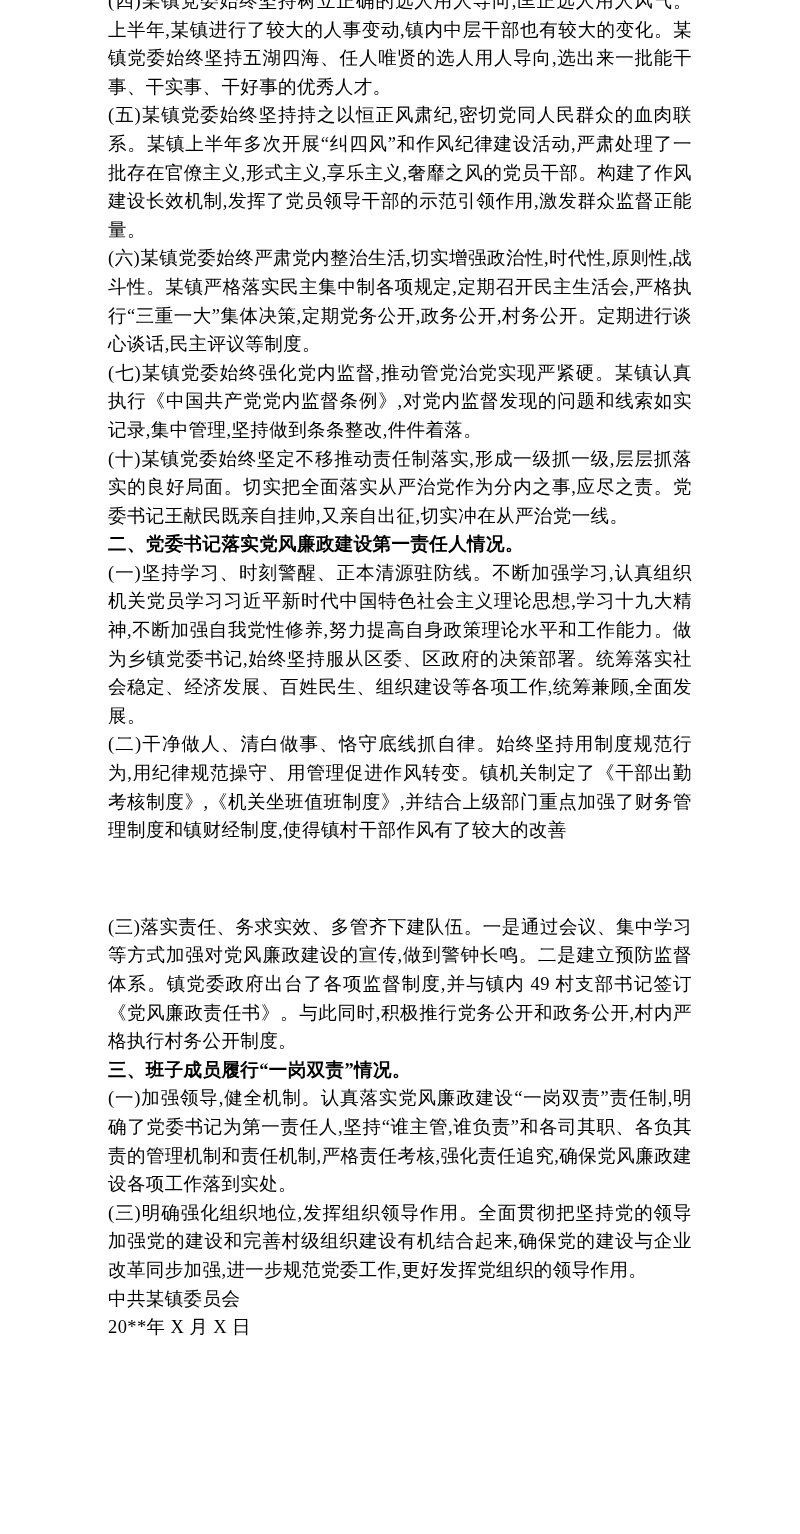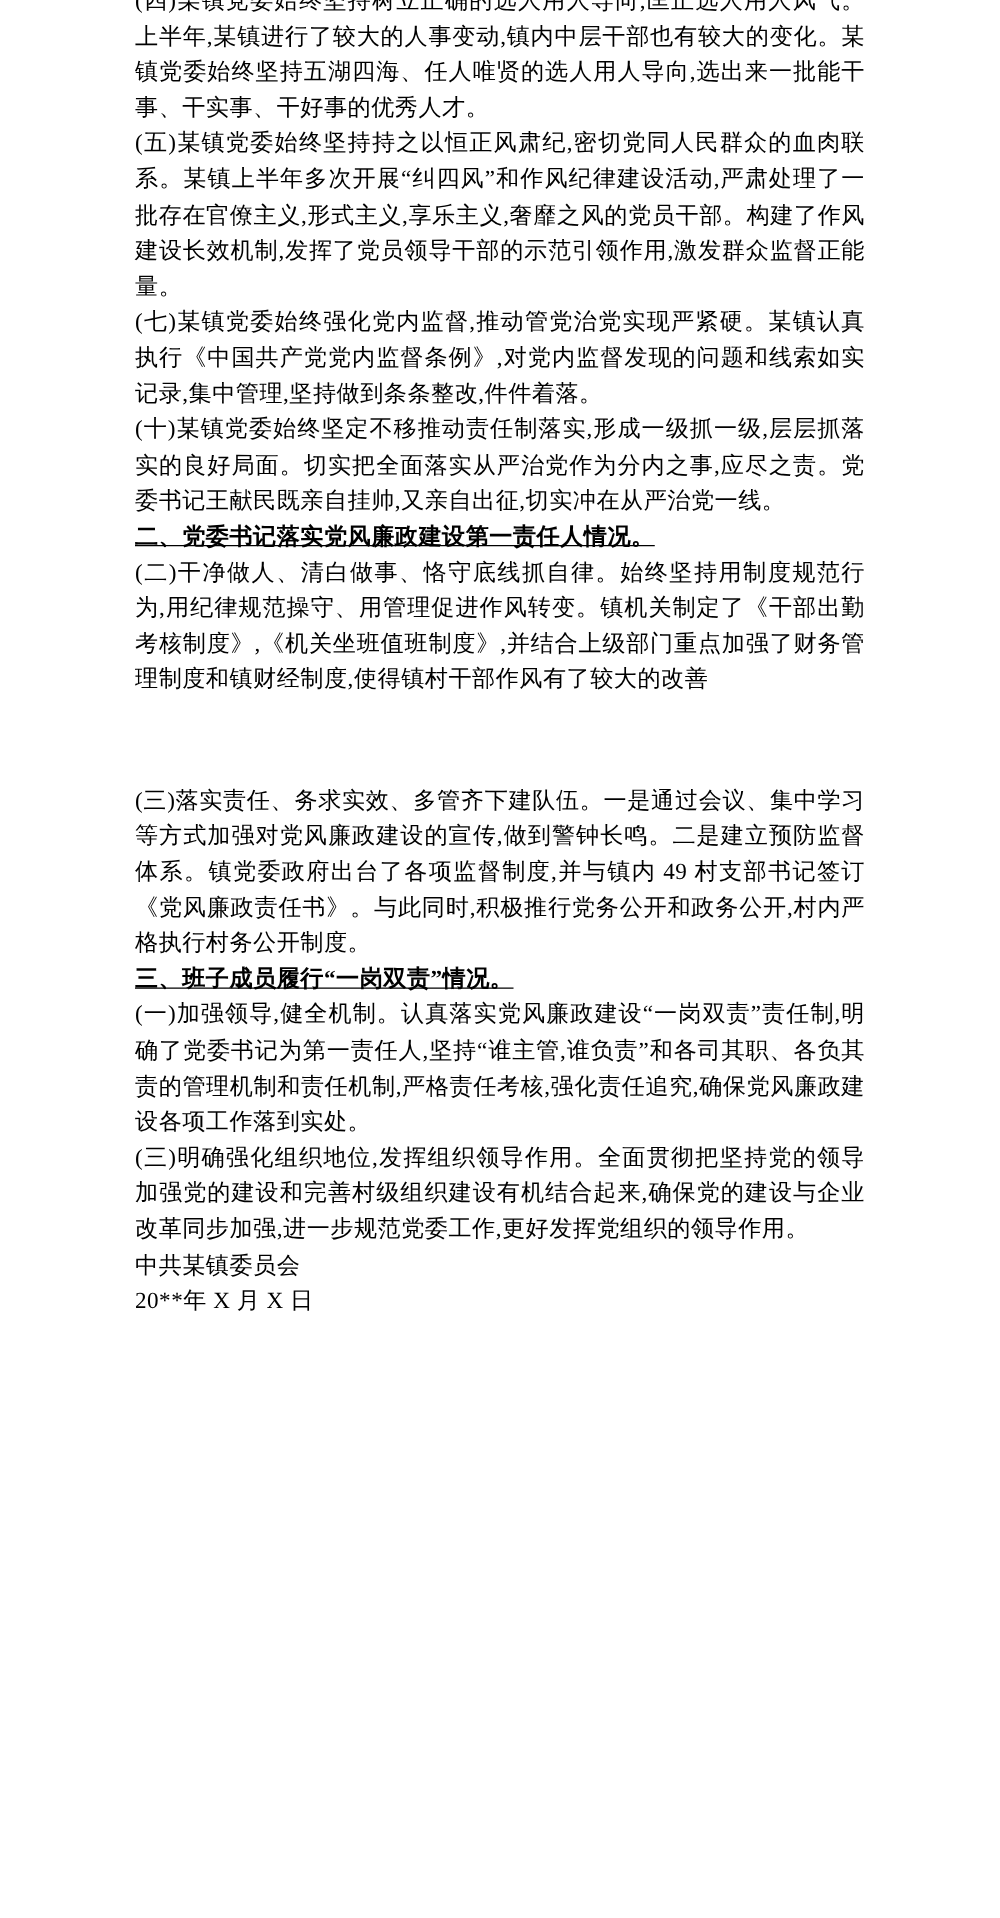--- a/index.html
+++ b/index.html
@@ -27,36 +27,37 @@
     padding: 0;
     font-size: 18.5px;
     line-height: 28.6px;
     text-align: justify;
     letter-spacing: 0.4px;
     word-break: break-all;
     color: #000000;
   }
   p.para.bold {
     font-weight: bold;
-    text-decoration: underline;
   }
   .page-gap {
     height: 68px; 
   }
 </style>
 </head>
 <body>
 
 <div class="page">
   <div class="doc-content" id="doc-content">
       <p class="para">(四)某镇党委始终坚持树立正确的选人用人导向,匡正选人用人风气。上半年,某镇进行了较大的人事变动,镇内中层干部也有较大的变化。某镇党委始终坚持五湖四海、任人唯贤的选人用人导向,选出来一批能干事、干实事、干好事的优秀人才。</p>
       <p class="para">(五)某镇党委始终坚持持之以恒正风肃纪,密切党同人民群众的血肉联系。某镇上半年多次开展“纠四风”和作风纪律建设活动,严肃处理了一批存在官僚主义,形式主义,享乐主义,奢靡之风的党员干部。构建了作风建设长效机制,发挥了党员领导干部的示范引领作用,激发群众监督正能量。</p>
+      <p class="para">(六)某镇党委始终严肃党内整治生活,切实增强政治性,时代性,原则性,战斗性。某镇严格落实民主集中制各项规定,定期召开民主生活会,严格执行“三重一大”集体决策,定期党务公开,政务公开,村务公开。定期进行谈心谈话,民主评议等制度。</p>
       <p class="para">(七)某镇党委始终强化党内监督,推动管党治党实现严紧硬。某镇认真执行《中国共产党党内监督条例》,对党内监督发现的问题和线索如实记录,集中管理,坚持做到条条整改,件件着落。</p>
       <p class="para">(十)某镇党委始终坚定不移推动责任制落实,形成一级抓一级,层层抓落实的良好局面。切实把全面落实从严治党作为分内之事,应尽之责。党委书记王献民既亲自挂帅,又亲自出征,切实冲在从严治党一线。</p>
       <p class="para bold">二、党委书记落实党风廉政建设第一责任人情况。</p>
+      <p class="para">(一)坚持学习、时刻警醒、正本清源驻防线。不断加强学习,认真组织机关党员学习习近平新时代中国特色社会主义理论思想,学习十九大精神,不断加强自我党性修养,努力提高自身政策理论水平和工作能力。做为乡镇党委书记,始终坚持服从区委、区政府的决策部署。统筹落实社会稳定、经济发展、百姓民生、组织建设等各项工作,统筹兼顾,全面发展。</p>
       <p class="para">(二)干净做人、清白做事、恪守底线抓自律。始终坚持用制度规范行为,用纪律规范操守、用管理促进作风转变。镇机关制定了《干部出勤考核制度》,《机关坐班值班制度》,并结合上级部门重点加强了财务管理制度和镇财经制度,使得镇村干部作风有了较大的改善</p>
       <div class="page-gap"></div>
       <p class="para">(三)落实责任、务求实效、多管齐下建队伍。一是通过会议、集中学习等方式加强对党风廉政建设的宣传,做到警钟长鸣。二是建立预防监督体系。镇党委政府出台了各项监督制度,并与镇内 49 村支部书记签订《党风廉政责任书》。与此同时,积极推行党务公开和政务公开,村内严格执行村务公开制度。</p>
       <p class="para bold">三、班子成员履行“一岗双责”情况。</p>
       <p class="para">(一)加强领导,健全机制。认真落实党风廉政建设“一岗双责”责任制,明确了党委书记为第一责任人,坚持“谁主管,谁负责”和各司其职、各负其责的管理机制和责任机制,严格责任考核,强化责任追究,确保党风廉政建设各项工作落到实处。</p>
       <p class="para">(三)明确强化组织地位,发挥组织领导作用。全面贯彻把坚持党的领导加强党的建设和完善村级组织建设有机结合起来,确保党的建设与企业改革同步加强,进一步规范党委工作,更好发挥党组织的领导作用。</p>
       <p class="para">中共某镇委员会</p>
       <p class="para">20**年 X 月 X 日</p>
     </div>
 </div>

